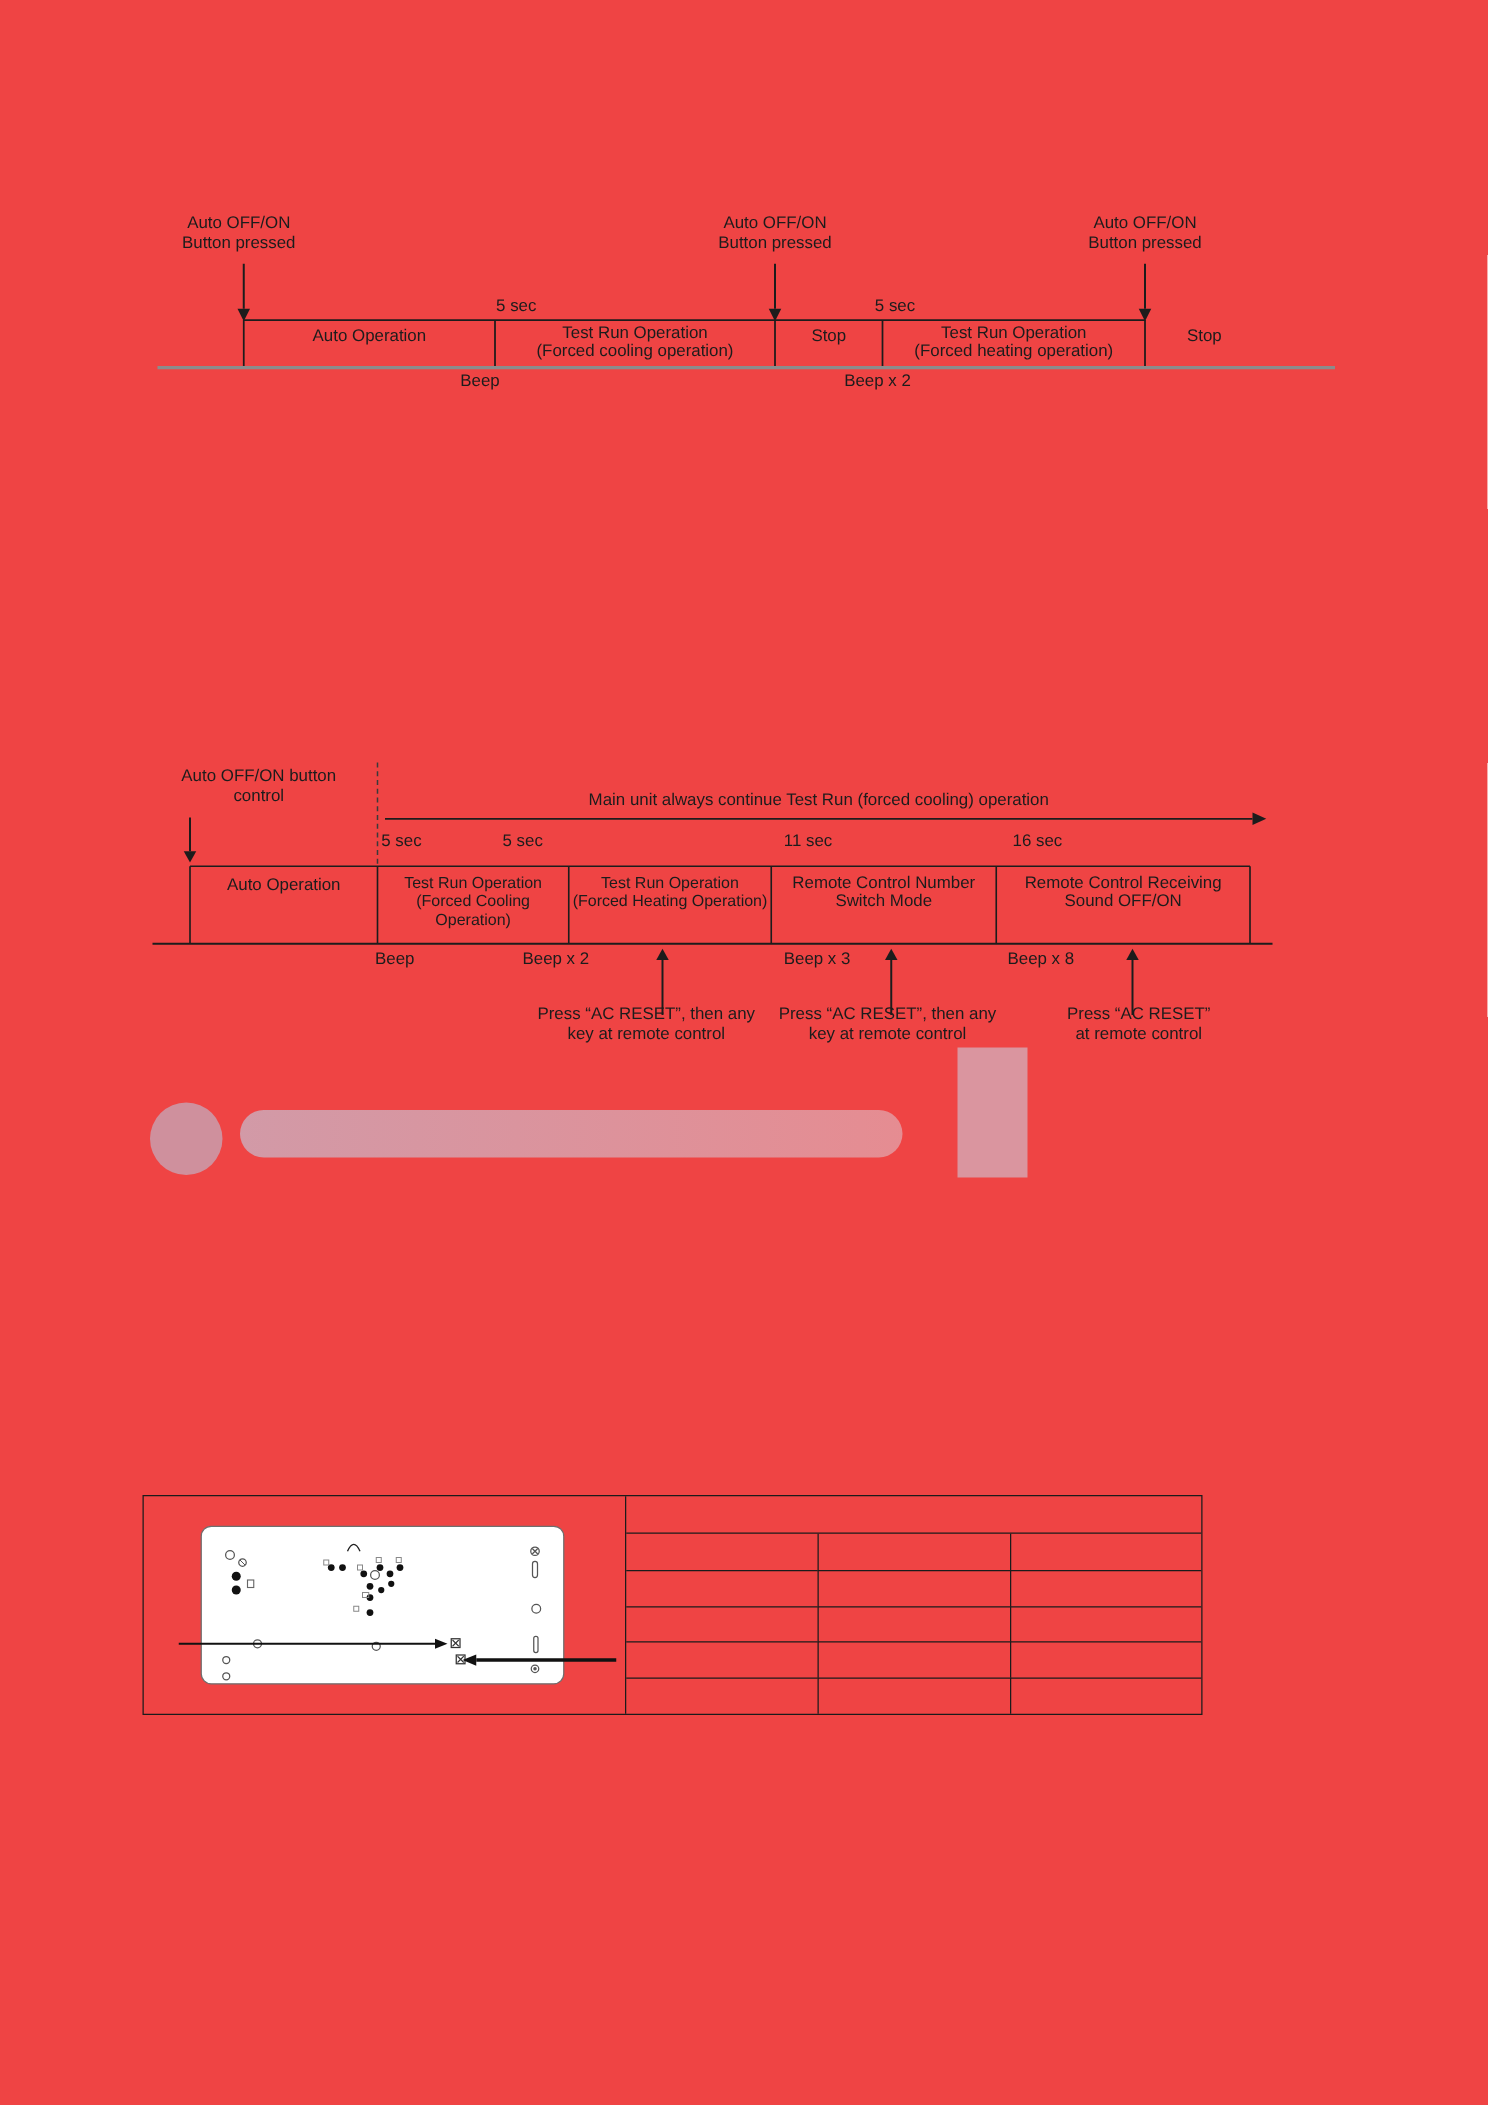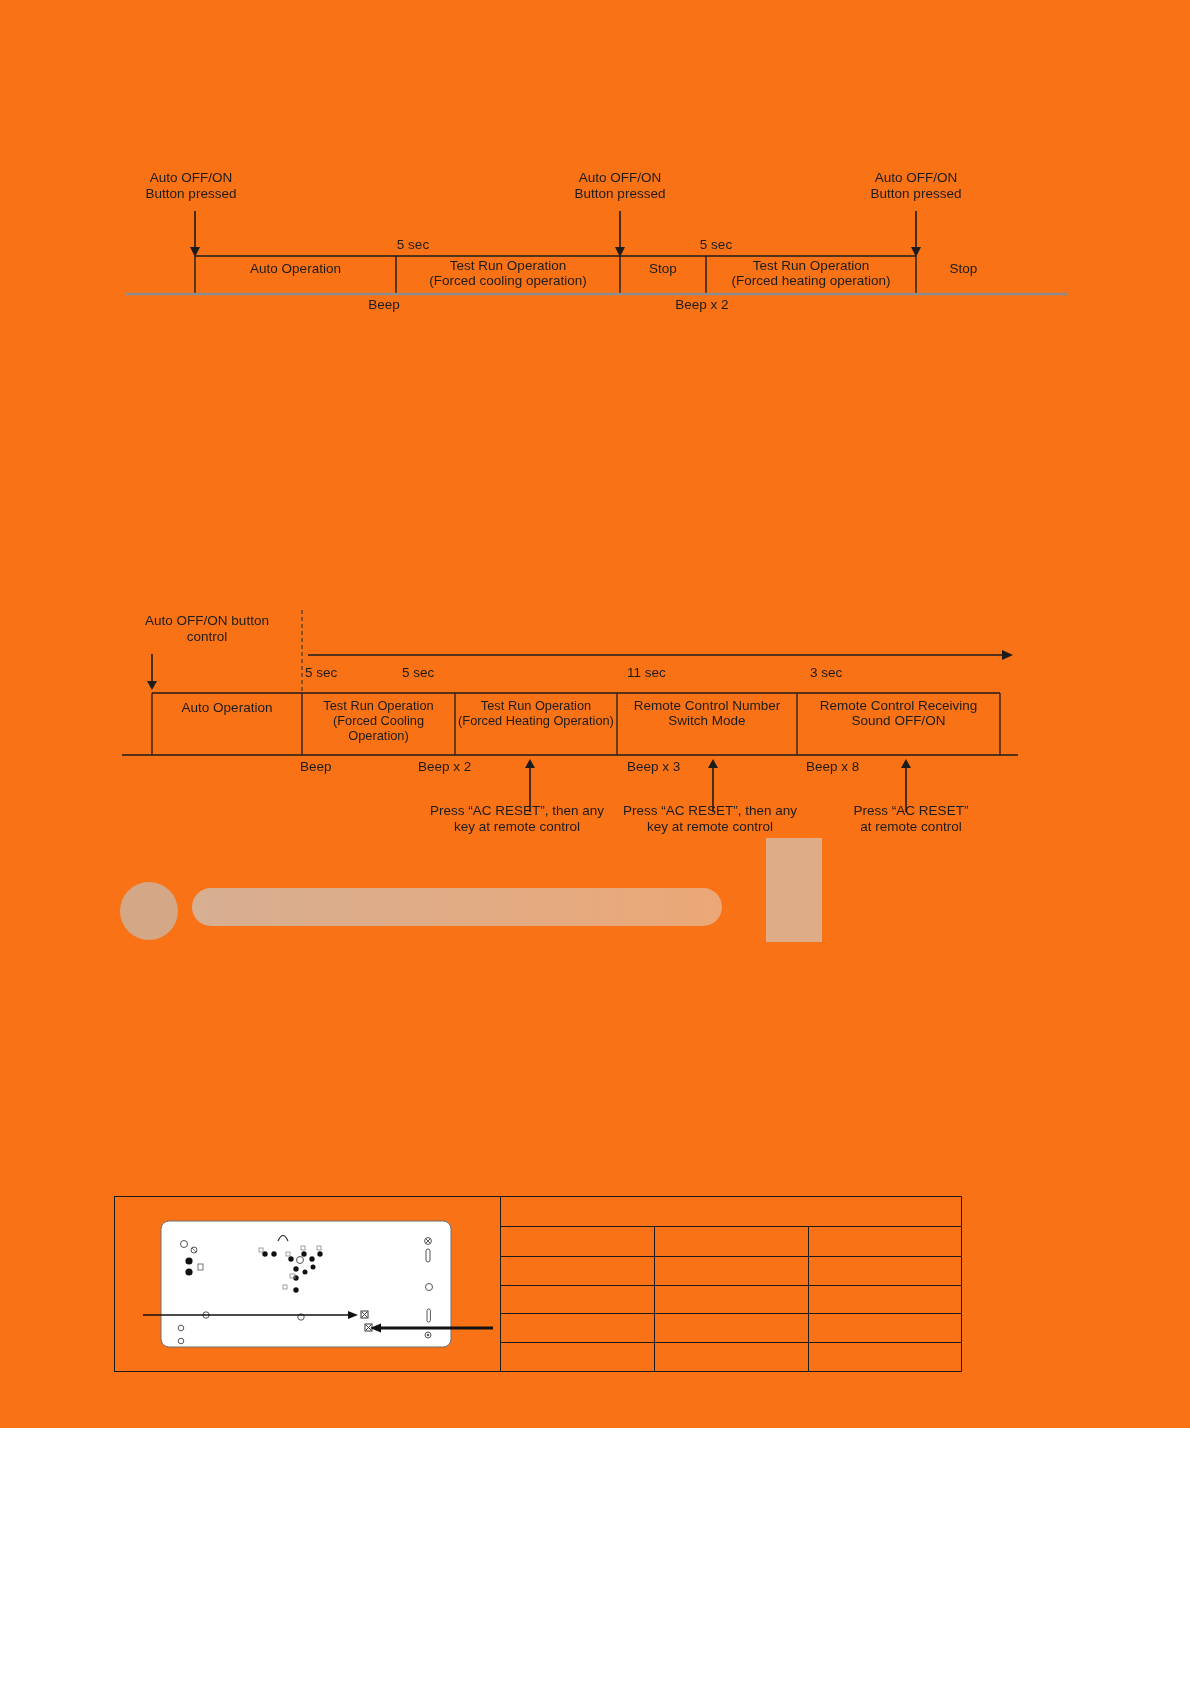--- a/index.html
+++ b/index.html
@@ -1,16 +1,16 @@
 <!DOCTYPE html>
 <html><head>
 <meta charset="utf-8">
 <style>
   html,body{margin:0;padding:0;background:#fff;}
-  .page{position:relative;width:1190px;height:1428px;background:#f97316;overflow:hidden;
+  .page{position:relative;width:1190px;height:1684px;background:#ef4444;overflow:hidden;
         font-family:"Liberation Sans","DejaVu Sans",sans-serif;color:#1c1c1c;}
   .layer{position:absolute;left:0;top:0;z-index:2;}
   .txt{position:absolute;font-size:13.5px;line-height:16px;text-align:center;z-index:3;color:#1c1c1c;}
   .txt .l2{display:block;}
   .left{text-align:left;}
   
   .wm{position:absolute;z-index:1;}
   .wm-circle{left:120px;top:882px;width:58px;height:58px;border-radius:50%;
              background:rgba(176,219,246,0.50);}
   .wm-band{left:192px;top:888px;width:530px;height:38px;border-radius:19px;
@@ -120,25 +120,26 @@
     <span>Stop</span>
     <span class="l2"></span>
   </div>
   <div class="txt" style="left:334px;top:297px;width:100px;">Beep</div>
   <div class="txt" style="left:652px;top:297px;width:100px;">Beep x 2</div>
 
   <div class="txt" style="left:122px;top:613px;width:170px;">
     <span>Auto OFF/ON button</span>
     <span class="l2">control</span>
   </div>
+  <div class="txt" style="left:305px;top:632px;width:700px;">Main unit always continue Test Run (forced cooling) operation</div>
 
   <div class="txt left" style="left:305px;top:665px;width:70px;">5 sec</div>
   <div class="txt left" style="left:402px;top:665px;width:70px;">5 sec</div>
   <div class="txt left" style="left:627px;top:665px;width:70px;">11 sec</div>
-  <div class="txt left" style="left:810px;top:665px;width:70px;">3 sec</div>
+  <div class="txt left" style="left:810px;top:665px;width:70px;">16 sec</div>
 
   <div class="txt" style="left:152px;top:700px;width:150px;">
     <span>Auto Operation</span>
     <span class="l2"></span>
   </div>
   <div class="txt" style="left:302px;top:698px;width:153px;line-height:15px;font-size:12.8px;">
     <span>Test Run Operation</span>
     <span class="l2">(Forced Cooling Operation)</span>
   </div>
   <div class="txt" style="left:455px;top:698px;width:162px;line-height:15px;font-size:12.8px;">

